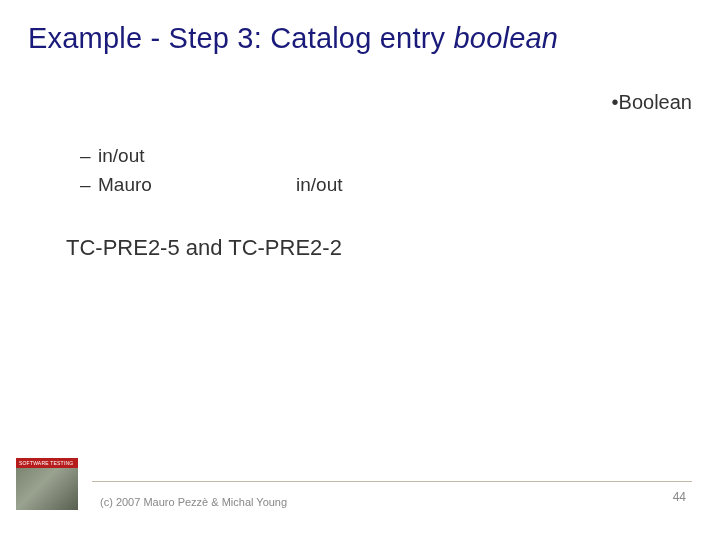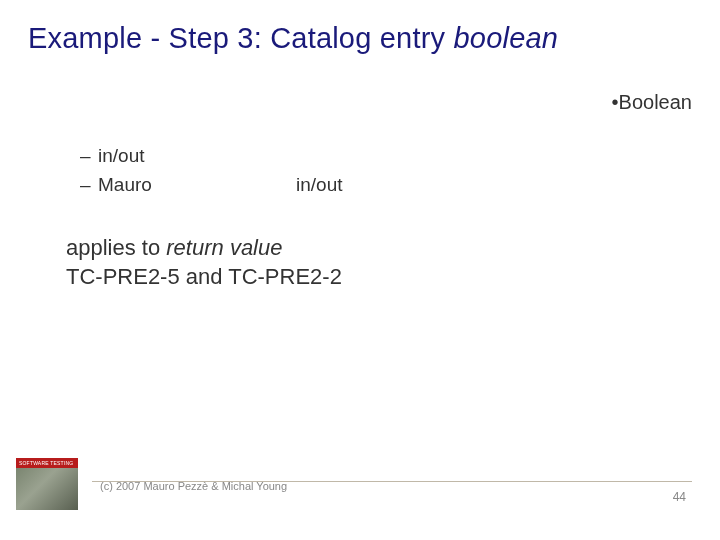--- a/index.html
+++ b/index.html
@@ -54,21 +54,21 @@
   .footer-line {
     position: absolute;
     left: 92px;
     right: 28px;
     bottom: 58px;
     border-top: 1px solid #c0b8a8;
   }
   .copyright {
     position: absolute;
     left: 100px;
-    bottom: 48px;
+    bottom: 32px;
     font-size: 11px;
     color: #888;
   }
   .pagenum {
     position: absolute;
     right: 34px;
     bottom: 36px;
     font-size: 12px;
     color: #888;
     margin-top: 8px;
@@ -110,23 +110,20 @@
       <span class="sub-val">in/out</span>
     </div>
     <div class="sub-row">
       <span class="dash">–</span>
       <span class="sub-label">Mauro</span>
       <span class="sub-val">in/out</span>
     </div>
   </div>
 
   <div class="body-block">
-    <div>
-      <span>applies to </span><span class="italic">return value</span>
-    </div>
     <div>TC-PRE2-5 and TC-PRE2-2</div>
   </div>
 
   <div class="thumb">
     <div class="bar">SOFTWARE TESTING</div>
     <div class="img"></div>
     <div class="cap"></div>
   </div>
 
   <div class="footer-line"></div>

